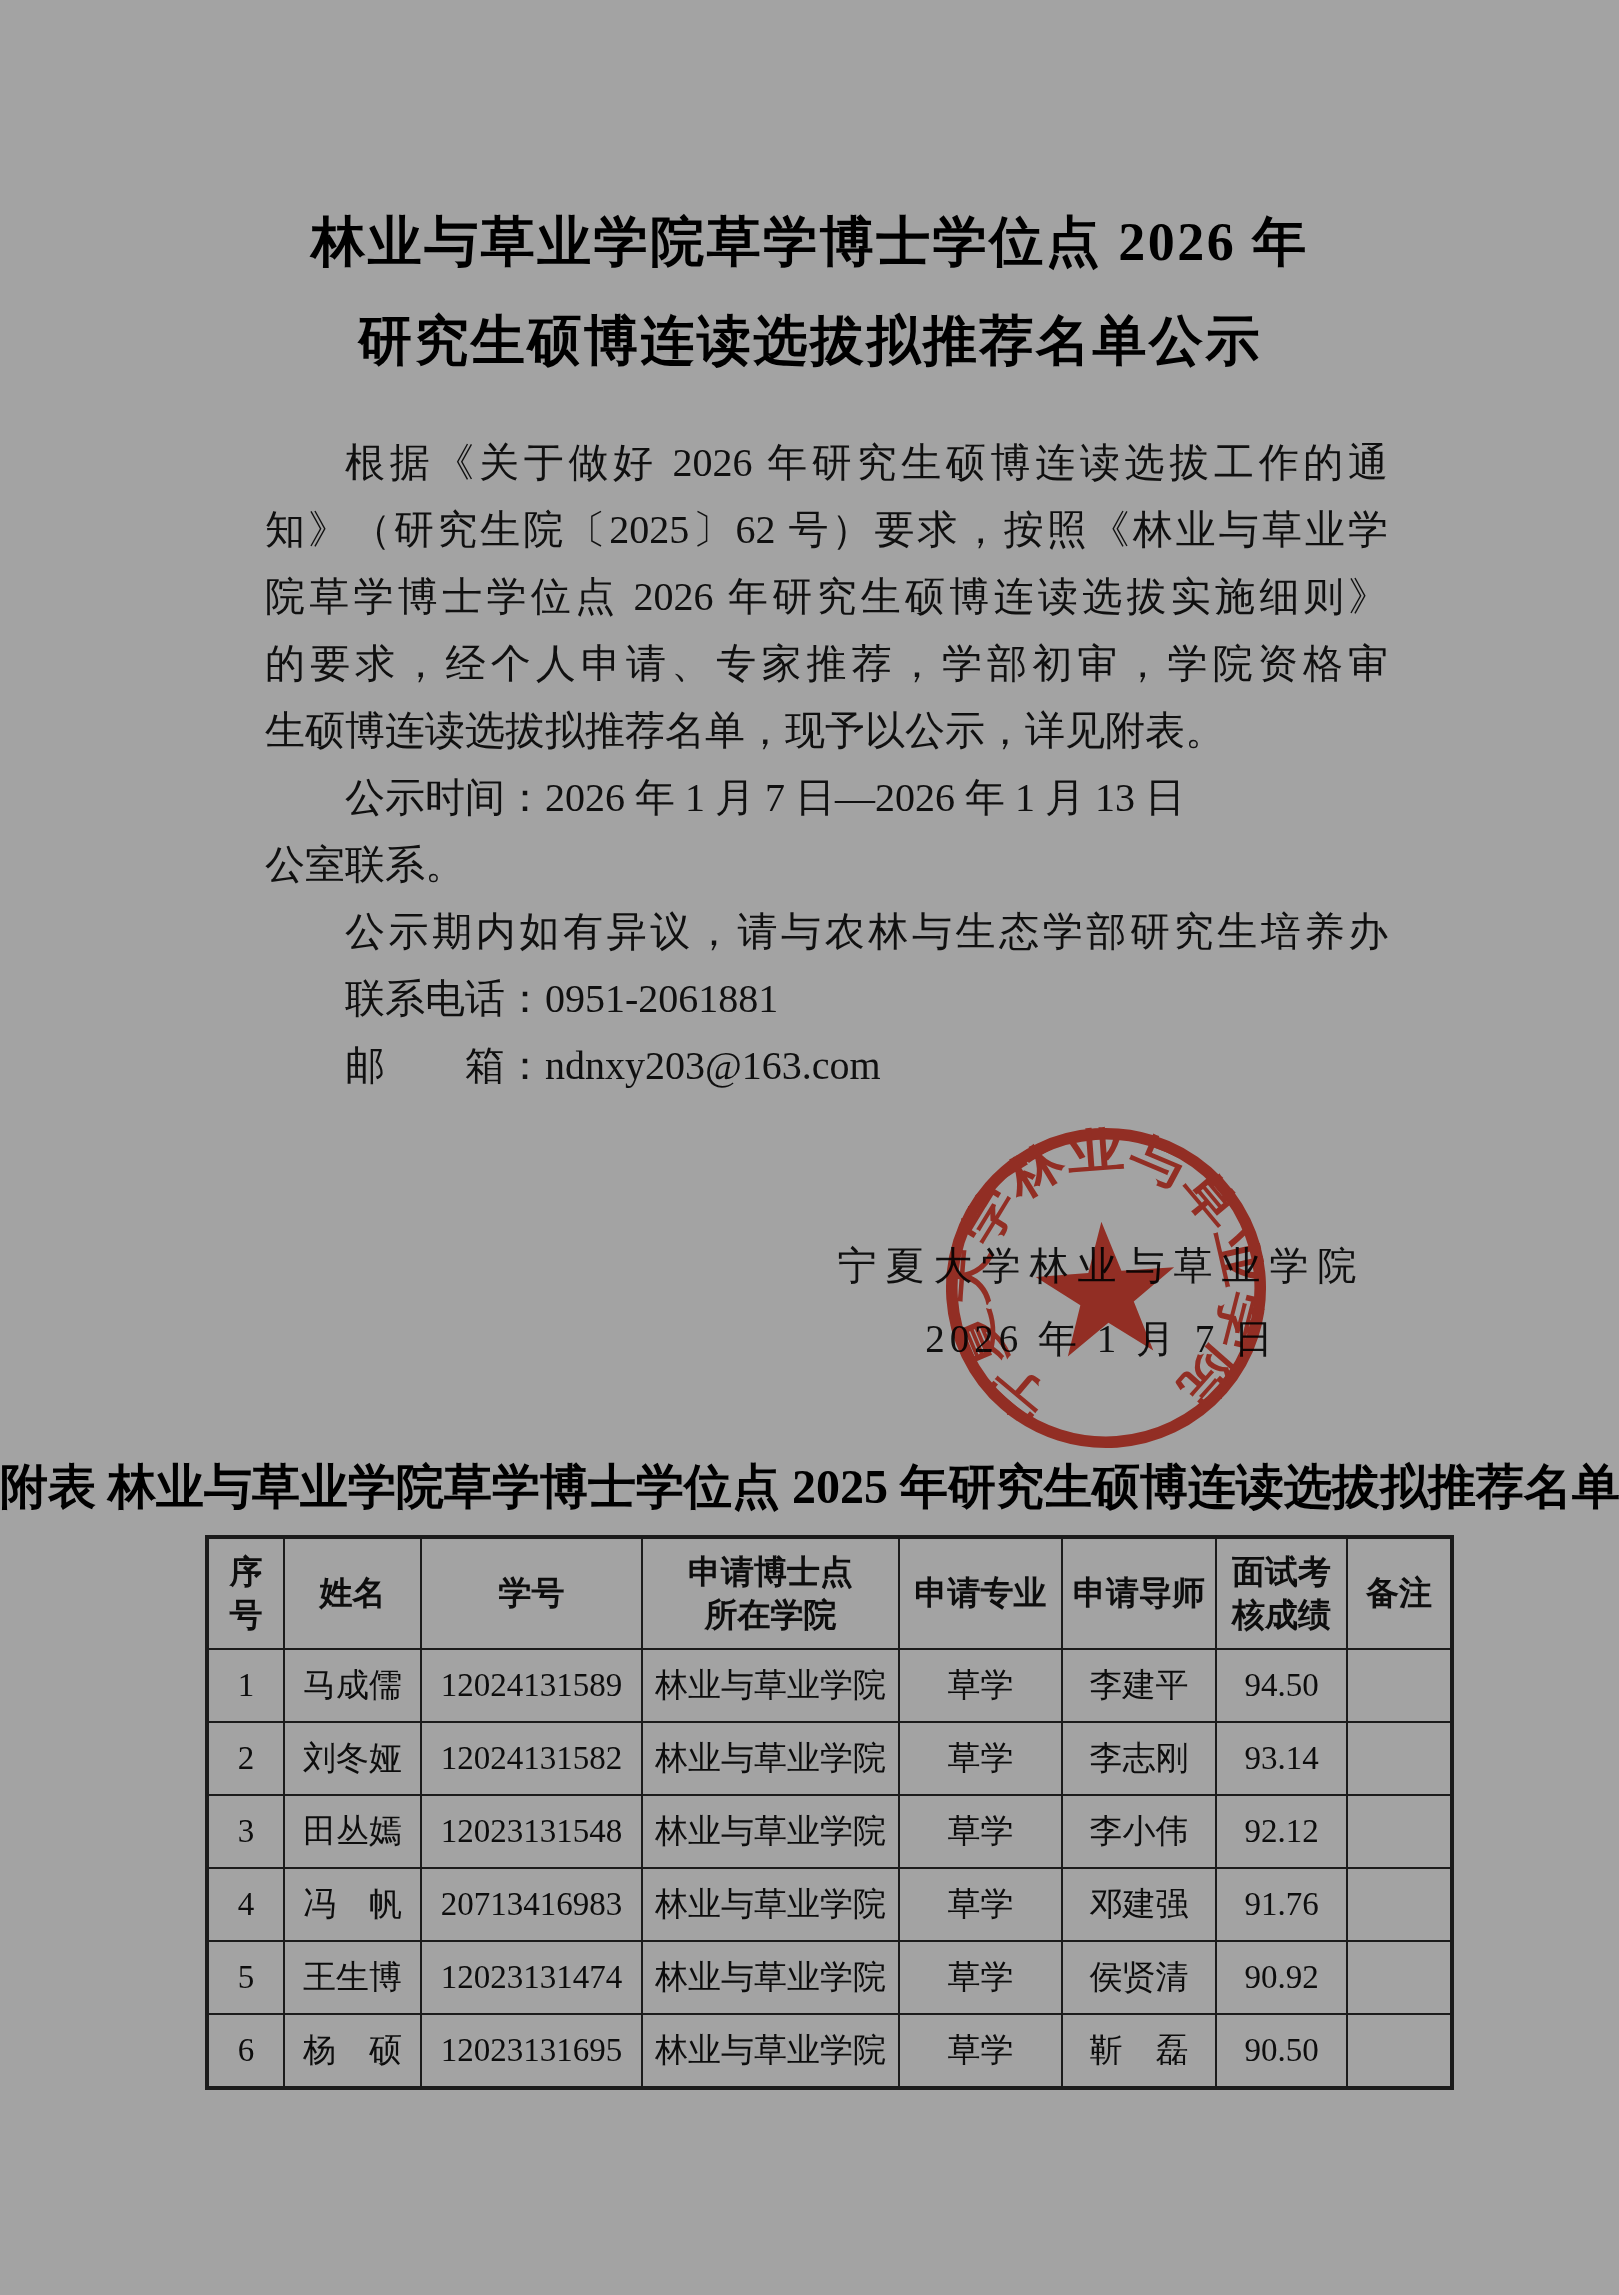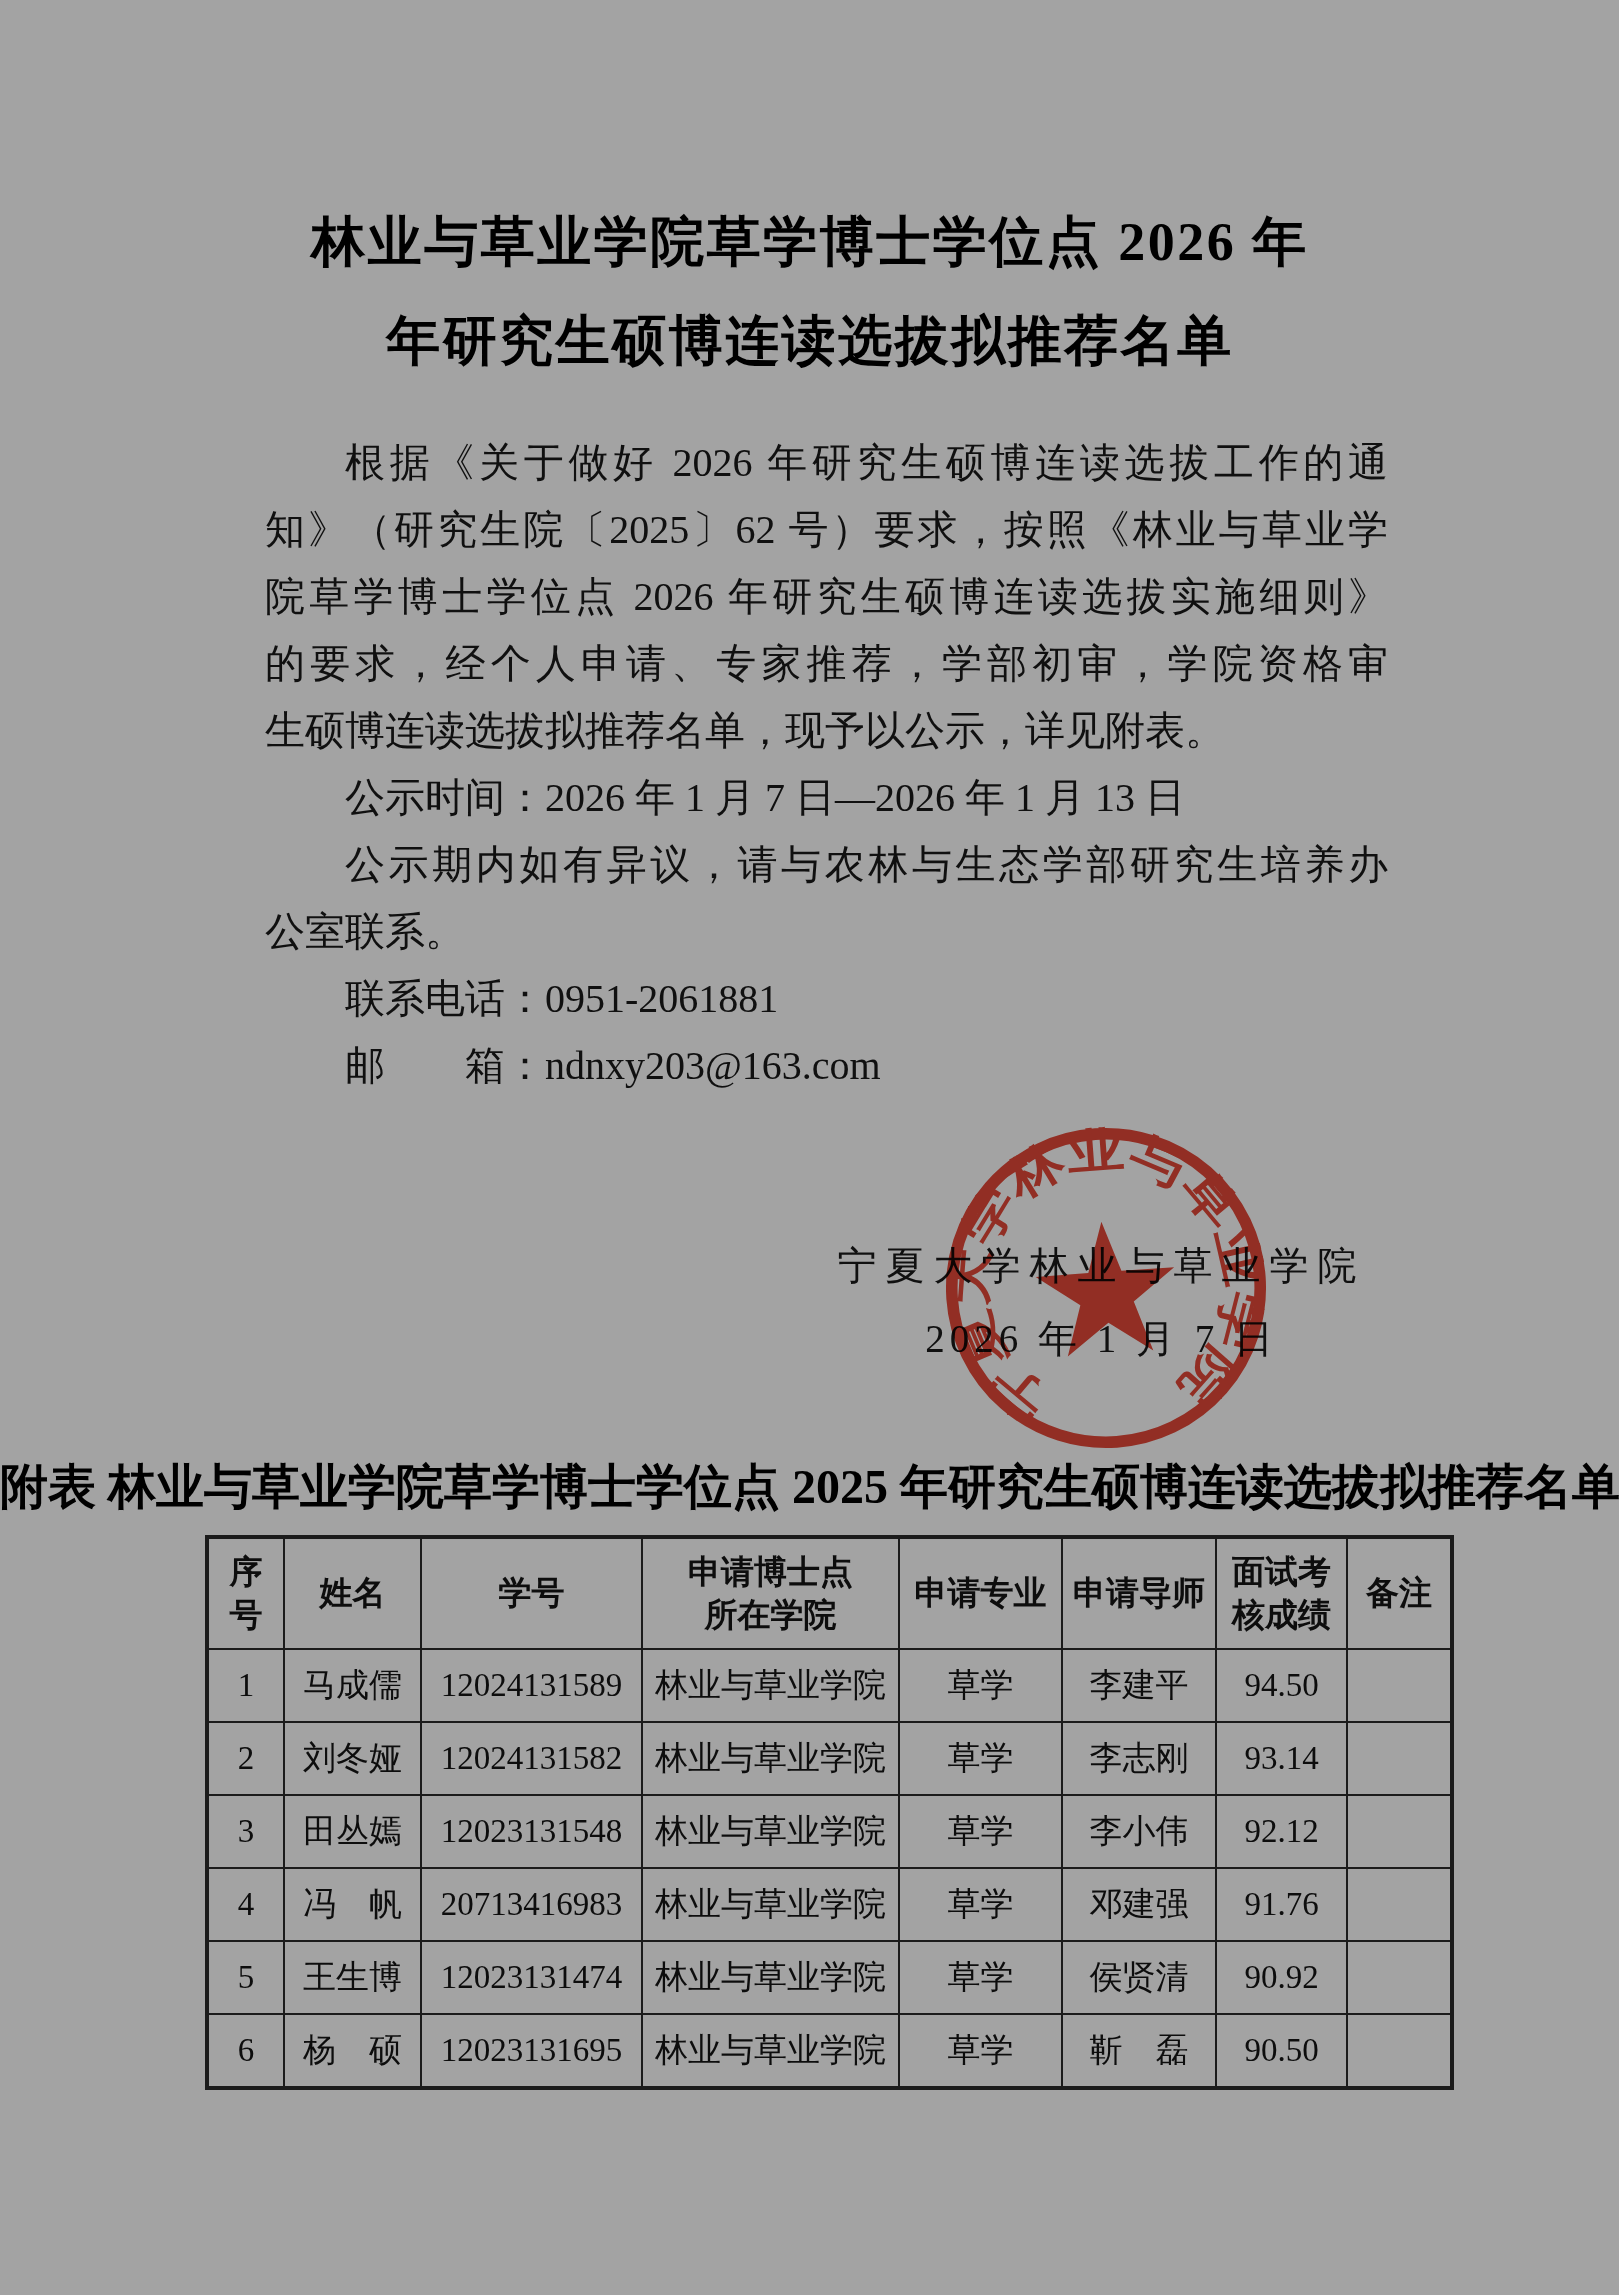--- a/index.html
+++ b/index.html
@@ -58,32 +58,32 @@
   td{height:71px;text-align:center;padding:0;}
   td.num{font-family:"Liberation Serif","DejaVu Serif",serif;}
 </style>
 </head>
 <body>
 
 <div class="page">
 
   <div class="title">
     <div>林业与草业学院草学博士学位点 2026 年</div>
-    <div>年研究生硕博连读选拔拟推荐名单</div>
+    <div>研究生硕博连读选拔拟推荐名单公示</div>
   </div>
 
   <div class="bodytext">
     <div class="ln j i">根据《关于做好 2026 年研究生硕博连读选拔工作的通</div>
     <div class="ln j">知》（研究生院〔2025〕62 号）要求，按照《林业与草业学</div>
     <div class="ln j">院草学博士学位点 2026 年研究生硕博连读选拔实施细则》</div>
     <div class="ln j">的要求，经个人申请、专家推荐，学部初审，学院资格审</div>
     <div class="ln">生硕博连读选拔拟推荐名单，现予以公示，详见附表。</div>
     <div class="ln i">公示时间：2026 年 1 月 7 日—2026 年 1 月 13 日</div>
+    <div class="ln">公室联系。</div>
     <div class="ln j i">公示期内如有异议，请与农林与生态学部研究生培养办</div>
-    <div class="ln">公室联系。</div>
     <div class="ln i">联系电话：0951-2061881</div>
     <div class="ln i">邮　　箱：ndnxy203@163.com</div>
   </div>
 
   <div class="sig">
     <div class="org">宁夏大学林业与草业学院</div>
     <div class="date">2026 年 1 月 7 日</div>
   </div>
 
   <div class="seal">

